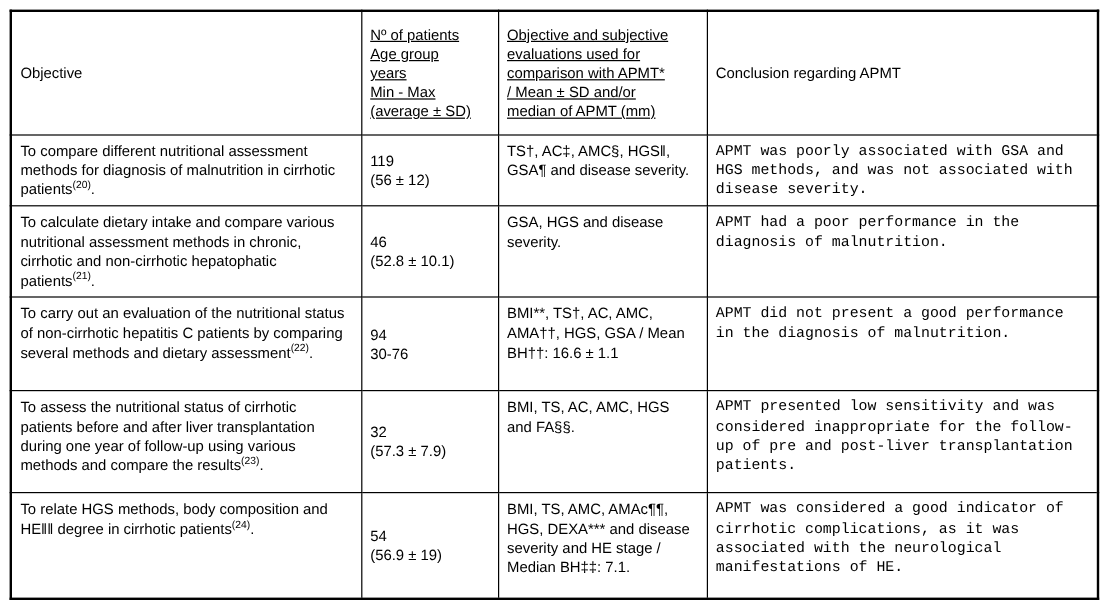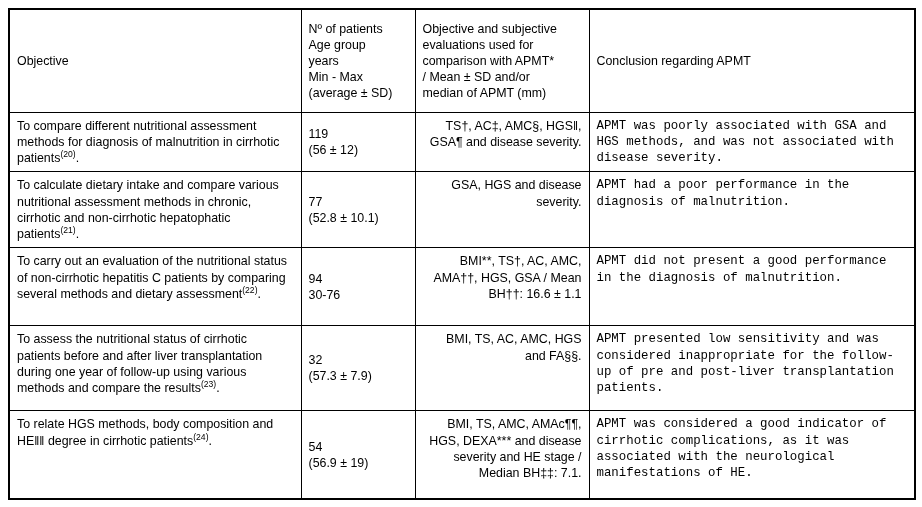--- a/index.html
+++ b/index.html
@@ -43,29 +43,30 @@
     vertical-align: middle;
     height: 92px;
   }
   thead th.col-objective,
   thead th.col-conclusion {
     vertical-align: middle;
   }
   thead th.col-patients,
   thead th.col-evaluations {
     vertical-align: middle;
+    text-decoration: underline;
   }
   col.c1 { width: 292px; }
   col.c2 { width: 114px; }
   col.c3 { width: 174px; }
   col.c4 { width: 326px; }
 
   tbody td.cell-objective { vertical-align: top; }
   tbody td.cell-patients  { vertical-align: middle; }
-  tbody td.cell-evals     { vertical-align: top; text-align: right; }
+  tbody td.cell-evals     { vertical-align: top; }
   tbody td.cell-conclusion{ vertical-align: top; font-family: Liberation Mono, monospace; }
 
   tbody tr { height: 74px; }
   tbody tr.r1 { height: 50px; }
   tbody tr.r2 { height: 76px; padding-left: 31px; }
   tbody tr.r3 { height: 78px; }
   tbody tr.r4 { height: 85px; }
   tbody tr.r5 { height: 88px; }
 
   .sup { font-size: 8.6px; vertical-align: super; line-height: 0; }
@@ -119,21 +120,21 @@
         </td>
         <td class="cell-evals">TS†, AC‡, AMC§, HGS‖, GSA¶ and disease severity.</td>
         <td class="cell-conclusion">APMT was poorly associated with GSA and HGS methods, and was not associated with disease severity.</td>
       </tr>
 
       <tr class="r2">
         <td class="cell-objective">
           <span>To calculate dietary intake and compare various nutritional assessment methods in chronic, cirrhotic and non-cirrhotic hepatophatic patients</span><span class="sup">(21)</span><span>.</span>
         </td>
         <td class="cell-patients">
-          <span class="val-line">77</span>
+          <span class="val-line">46</span>
           <span class="val-line">(52.8 ± 10.1)</span>
         </td>
         <td class="cell-evals">GSA, HGS and disease severity.</td>
         <td class="cell-conclusion">APMT had a poor performance in the diagnosis of malnutrition.</td>
       </tr>
 
       <tr class="r3">
         <td class="cell-objective">
           <span>To carry out an evaluation of the nutritional status of non-cirrhotic hepatitis C patients by comparing several methods and dietary assessment</span><span class="sup">(22)</span><span>.</span>
         </td>

